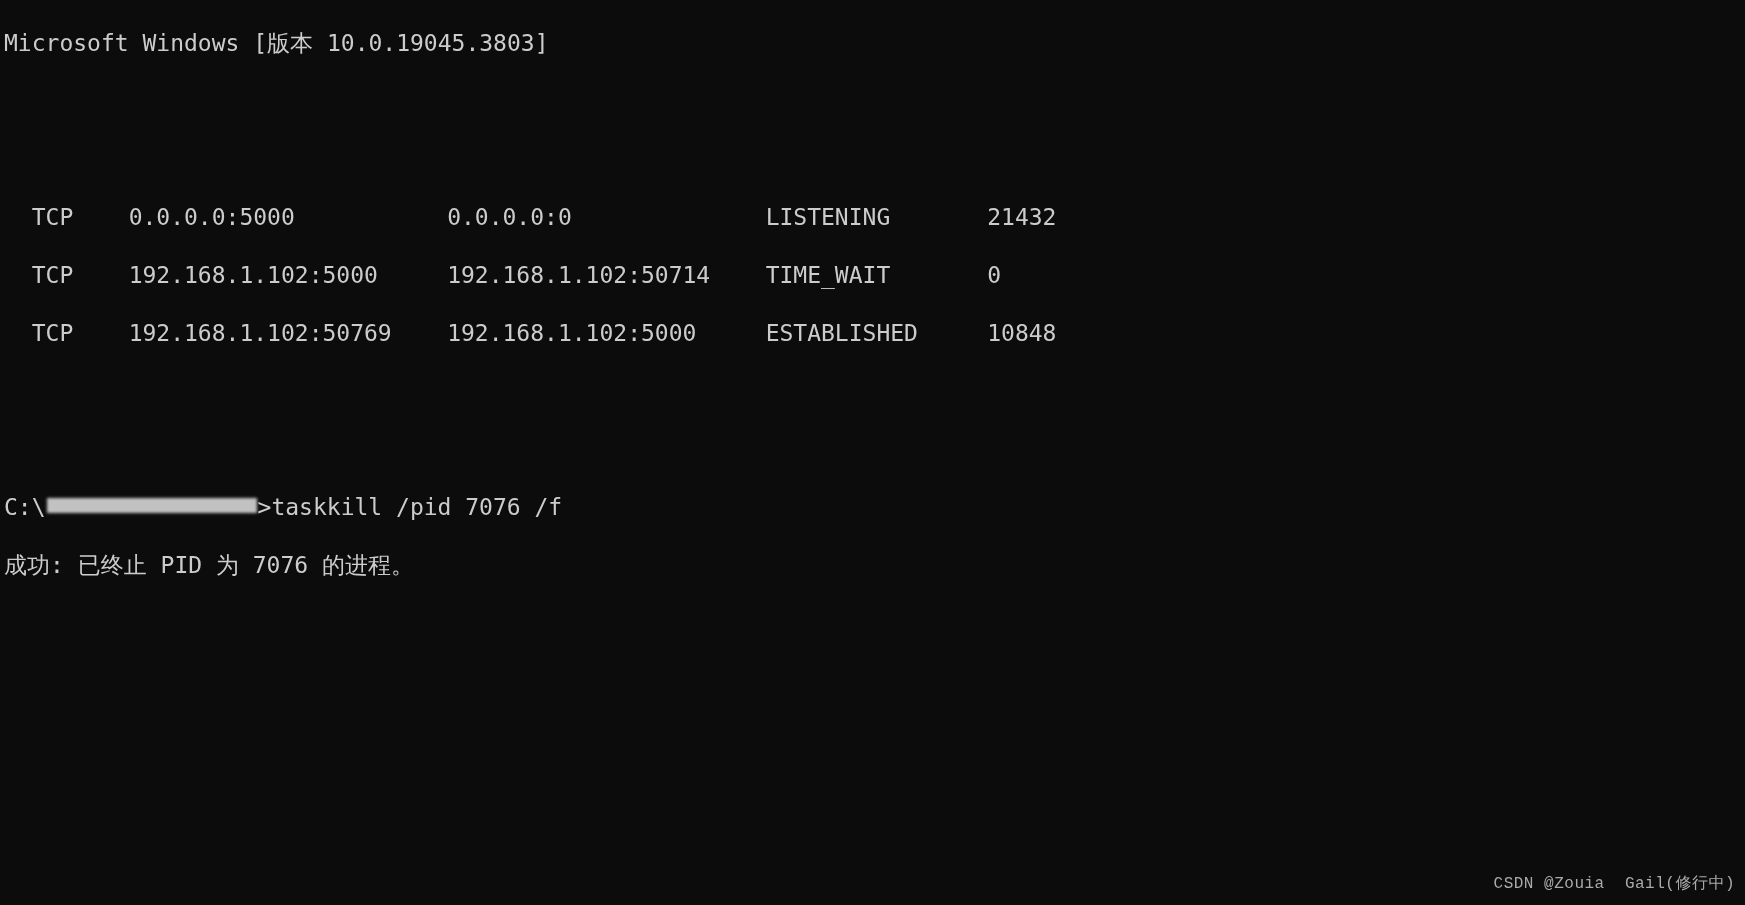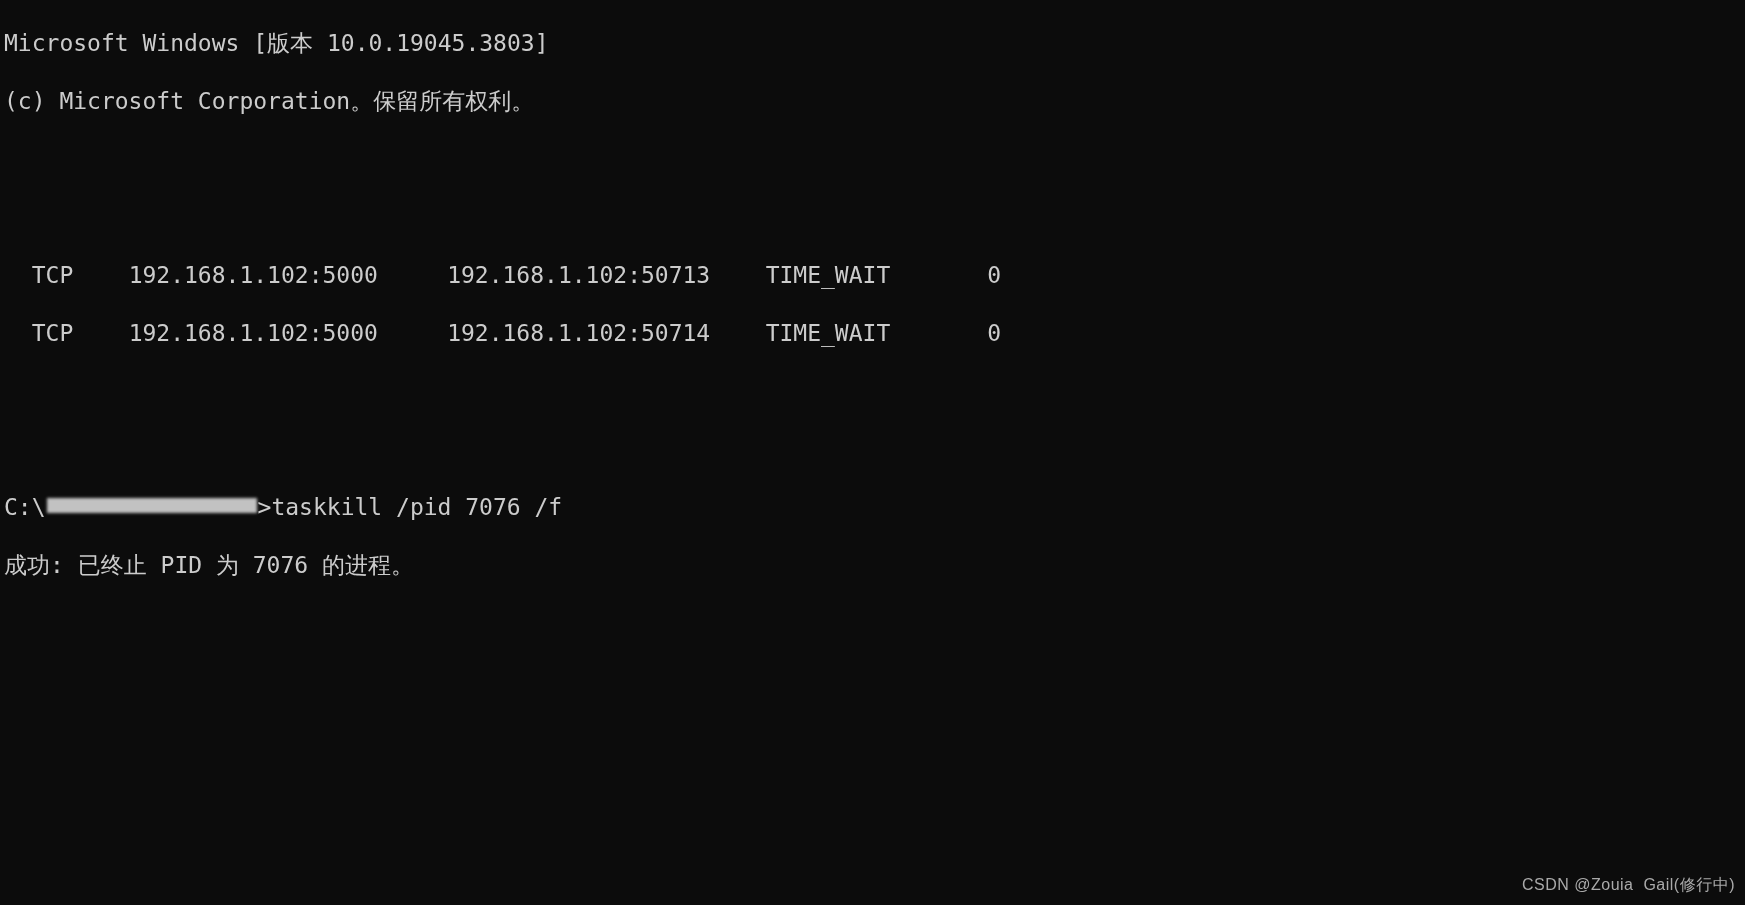--- a/index.html
+++ b/index.html
@@ -28,37 +28,37 @@
       position: relative;
       top: -2px;
       margin: 0 1px;
       filter: blur(1.8px);
       opacity: 0.95;
     }
     .watermark {
       position: absolute;
       right: 10px;
       bottom: 6px;
-      font-family: Liberation Sans, sans-serif;
+      font-family: Liberation Mono, monospace;
       font-size: 16px;
       color: #aaaaaa;
       letter-spacing: 0.5px;
     }
   </style>
 </head>
 <body>
 
 <div class="terminal">
 <div>Microsoft Windows [版本 10.0.19045.3803]</div>
-<div>(c) Microsoft Corporation。保留所有权利。</div>
 <div class="blank"></div>
 
 
-<div><span>  TCP    </span><span>192.168.1.102:5000     </span><span>192.168.1.102:50713    </span><span>TIME_WAIT       </span><span>0</span></div>
+<div><span>  TCP    </span><span>0.0.0.0:5000           </span><span>0.0.0.0:0              </span><span>LISTENING       </span><span>21432</span></div>
 <div><span>  TCP    </span><span>192.168.1.102:5000     </span><span>192.168.1.102:50714    </span><span>TIME_WAIT       </span><span>0</span></div>
+<div><span>  TCP    </span><span>192.168.1.102:50769    </span><span>192.168.1.102:5000     </span><span>ESTABLISHED     </span><span>10848</span></div>
 
 <div class="blank"></div>
 
 <div><span>C:\</span><span class="redact" style="width:210px"></span><span>&gt;</span><span>taskkill /pid 7076 /f</span></div>
 <div>成功: 已终止 PID 为 7076 的进程。</div>
 
 
 
 
 

